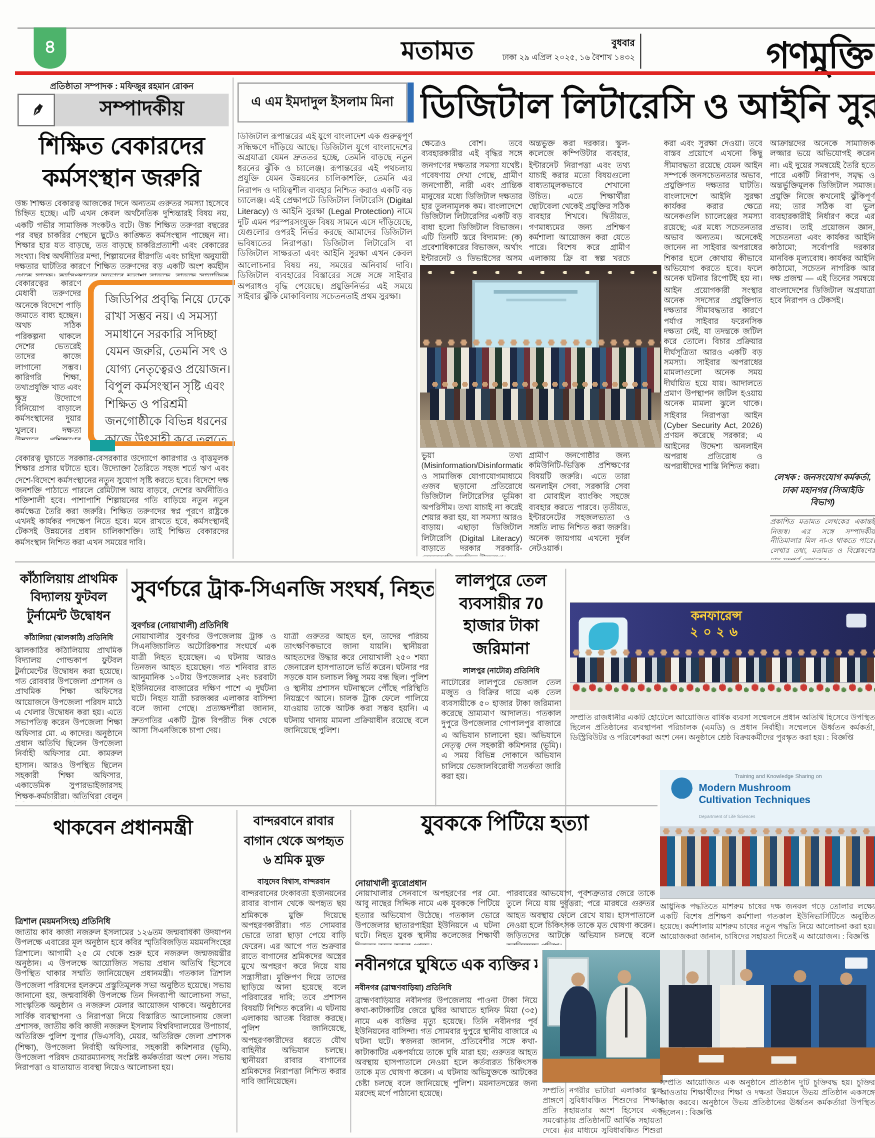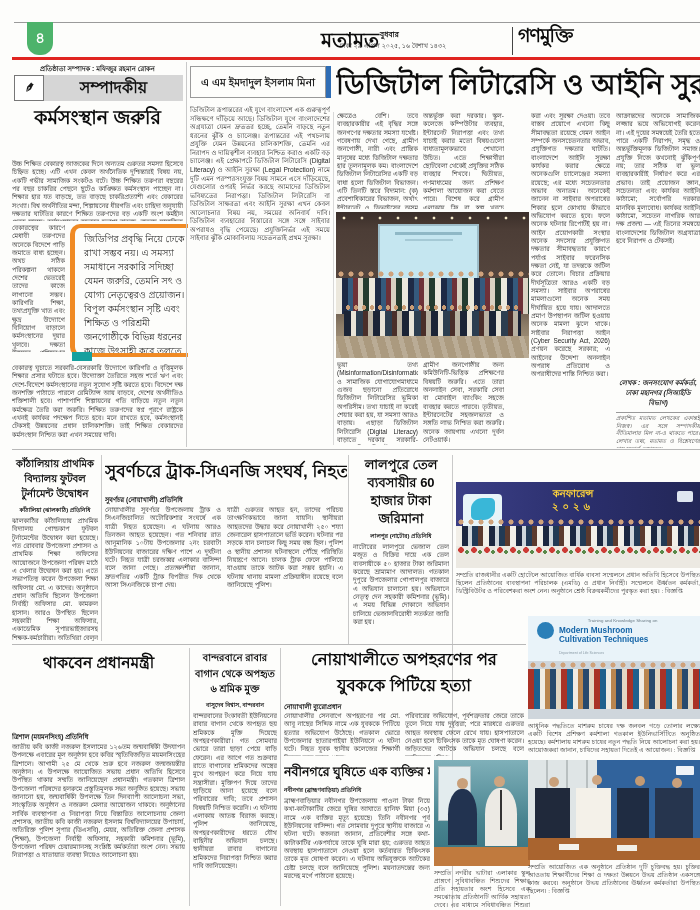--- a/index.html
+++ b/index.html
@@ -1,20 +1,20 @@
 <!DOCTYPE html>
 <html><head>
 <meta charset="utf-8">
 <style>
   html,body{margin:0;padding:0;background:#e9e9e9;}
   #sheet{position:relative;width:700px;height:910px;background:#fdfdfb;margin:0 auto;overflow:hidden;
          font-family:"Liberation Sans","DejaVu Sans",sans-serif;color:#1a1a1a;}
   .abs{position:absolute;}
   .ctr{text-align:center;}
-  .rgt{text-align:left;}
+  .rgt{text-align:right;}
   .hl{font-weight:bold;color:#0c0c0c;}
   .body-txt{font-size:6.4px;line-height:1.3;text-align:justify;color:#262626;overflow:hidden;}
   .cap-txt{font-size:6.2px;line-height:1.3;text-align:justify;color:#333;overflow:hidden;}
   .byline{font-size:6.6px;font-weight:bold;color:#111;overflow:hidden;white-space:nowrap;}
   .rule-v{background:#c9c9c9;width:1px;}
   .rule-h{background:#b8b8b8;height:1px;}
   .photo{overflow:hidden;background:#888;}
   .crowd{display:flex;flex-direction:column;position:absolute;}
   .crowd .ch{height:8px;background-repeat:repeat-x;
     background-image:radial-gradient(circle 2.6px at 5px 4px,#cfa27b 96%,transparent 100%);
@@ -31,29 +31,30 @@
 <body>
 
 <div id="sheet">
 
   <div class="abs rule-h" style="left:14px;top:22px;width:686px;background:#9a9a9a;"></div>
   <div class="abs" style="left:27px;top:22px;width:26px;height:33px;background:#4db36b;border-radius:0 0 12px 12px;color:#fff;font-weight:bold;font-size:15px;text-align:center;line-height:32px;">৪</div>
   <div class="abs ctr hl" style="left:250px;top:25px;width:200px;font-size:20px;">মতামত</div>
   <div class="abs rgt hl" style="left:380px;top:29px;width:128px;font-size:7.5px;">বুধবার</div>
   <div class="abs rgt" style="left:340px;top:41px;width:168px;font-size:6.4px;color:#222;">ঢাকা ২৯ এপ্রিল ২০২৫, ১৬ বৈশাখ ১৪৩২</div>
   <div class="abs rule-v" style="left:512px;top:27px;height:28px;background:#444;"></div>
-  <div class="abs rgt hl" style="left:518px;top:21px;width:180px;font-size:19px;letter-spacing:-1px;">গণমুক্তি</div>
+  <div class="abs rgt hl" style="left:518px;top:21px;width:180px;font-size:29px;letter-spacing:-1px;">গণমুক্তি</div>
   <div class="abs" style="left:12px;top:57px;width:688px;height:3px;background:#e02420;"></div>
 
   <div class="abs ctr" style="left:12px;top:63px;width:171px;font-size:6.8px;font-weight:bold;color:#222;">প্রতিষ্ঠাতা সম্পাদক : মফিজুর রহমান রোকন</div>
   <div class="abs" style="left:14px;top:75px;width:28px;height:24px;background:#fff;border:1px solid #777;text-align:center;">
     <span style="display:inline-block;font-size:15px;line-height:23px;transform:rotate(125deg);">✒</span>
   </div>
   <div class="abs ctr" style="left:44px;top:75px;width:139px;height:26px;background:#d6d6d6;font-size:16px;font-weight:bold;line-height:26px;color:#111;">সম্পাদকীয়</div>
   <div class="abs ctr hl" style="left:12px;top:105px;width:171px;font-size:19px;line-height:26px;">
+    <div>শিক্ষিত বেকারদের</div>
     <div>কর্মসংস্থান জরুরি</div>
   </div>
   <div class="abs body-txt" style="left:12px;top:160px;width:171px;height:61px;">উচ্চ শিক্ষিত বেকারত্ব আজকের দিনে অন্যতম গুরুতর সমস্যা হিসেবে চিহ্নিত হচ্ছে। এটি এখন কেবল অর্থনৈতিক দুশ্চিন্তারই বিষয় নয়, একটি গভীর সামাজিক সংকটও বটে। উচ্চ শিক্ষিত তরুণরা বছরের পর বছর চাকরির পেছনে ছুটেও কাঙ্ক্ষিত কর্মসংস্থান পাচ্ছেন না। শিক্ষার হার যত বাড়ছে, তত বাড়ছে চাকরিপ্রত্যাশী এবং বেকারের সংখ্যা। বিশ্ব অর্থনীতির মন্দা, শিল্পায়নের ধীরগতি এবং চাহিদা অনুযায়ী দক্ষতার ঘাটতির কারণে শিক্ষিত তরুণদের বড় একটি অংশ কর্মহীন থেকে যাচ্ছে। কর্মসংস্থানের অভাবে হতাশা বাড়ছে, বাড়ছে সামাজিক অস্থিরতাও।</div>
   <div class="abs body-txt" style="left:12px;top:224px;width:53px;height:128px;">বেকারত্বের কারণে মেধাবী তরুণদের অনেকে বিদেশে পাড়ি জমাতে বাধ্য হচ্ছেন। অথচ সঠিক পরিকল্পনা থাকলে দেশের ভেতরেই তাদের কাজে লাগানো সম্ভব। কারিগরি শিক্ষা, তথ্যপ্রযুক্তি খাত এবং ক্ষুদ্র উদ্যোগে বিনিয়োগ বাড়ালে কর্মসংস্থানের দুয়ার খুলবে। দক্ষতা উন্নয়নে প্রশিক্ষণের বিকল্প নেই।</div>
   <div class="abs" style="left:70px;top:224px;width:102px;height:116px;border-top:4px solid #f08a24;border-left:5px solid #f08a24;border-bottom:4px solid #f08a24;border-radius:10px 0 0 10px;padding:5px 2px 4px 9px;font-size:9.3px;line-height:1.5;color:#2b2b2b;overflow:hidden;">জিডিপির প্রবৃদ্ধি নিয়ে ঢেকে রাখা সম্ভব নয়। এ সমস্যা সমাধানে সরকারি সদিচ্ছা যেমন জরুরি, তেমনি সৎ ও যোগ্য নেতৃত্বেরও প্রয়োজন। বিপুল কর্মসংস্থান সৃষ্টি এবং শিক্ষিত ও পরিশ্রমী জনগোষ্ঠীকে বিভিন্ন ধরনের কাজে উৎসাহী করে তুলতে পারলেই বেকারত্বের বিশাল বোঝা কিছুটা হলেও লাঘব হবে</div>
   <div class="abs" style="left:72px;top:352px;width:20px;height:9px;background:#16a09e;"></div>
   <div class="abs body-txt" style="left:12px;top:364px;width:171px;height:82px;">বেকারত্ব ঘুচাতে সরকারি-বেসরকারি উদ্যোগে কারিগরি ও বৃত্তিমূলক শিক্ষার প্রসার ঘটাতে হবে। উদ্যোক্তা তৈরিতে সহজ শর্তে ঋণ এবং দেশে-বিদেশে কর্মসংস্থানের নতুন সুযোগ সৃষ্টি করতে হবে। বিদেশে দক্ষ জনশক্তি পাঠাতে পারলে রেমিট্যান্স আয় বাড়বে, দেশের অর্থনীতিও শক্তিশালী হবে। পাশাপাশি শিল্পায়নের গতি বাড়িয়ে নতুন নতুন কর্মক্ষেত্র তৈরি করা জরুরি। শিক্ষিত তরুণদের স্বপ্ন পূরণে রাষ্ট্রকে এখনই কার্যকর পদক্ষেপ নিতে হবে। মনে রাখতে হবে, কর্মসংস্থানই টেকসই উন্নয়নের প্রধান চালিকাশক্তি। তাই শিক্ষিত বেকারদের কর্মসংস্থান নিশ্চিত করা এখন সময়ের দাবি।</div>
   <div class="abs rule-v" style="left:186px;top:62px;height:385px;"></div>
 
   <div class="abs ctr" style="left:190px;top:66px;width:134px;height:30px;border:1px solid #999;font-size:10.5px;font-weight:bold;line-height:30px;overflow:hidden;">এ এম ইমদাদুল ইসলাম মিনা</div>
@@ -101,21 +102,21 @@
   <div class="abs rule-v" style="left:101px;top:455px;height:186px;"></div>
 
   <div class="abs ctr hl" style="left:105px;top:455px;width:242px;font-size:17px;line-height:34px;white-space:nowrap;overflow:hidden;">সুবর্ণচরে ট্রাক-সিএনজি সংঘর্ষ, নিহত ১</div>
   <div class="abs byline" style="left:105px;top:494px;width:140px;">সুবর্ণচর (নোয়াখালী) প্রতিনিধি</div>
   <div class="abs body-txt" style="left:105px;top:506px;width:116px;height:135px;">নোয়াখালীর সুবর্ণচর উপজেলায় ট্রাক ও সিএনজিচালিত অটোরিকশার সংঘর্ষে এক যাত্রী নিহত হয়েছেন। এ ঘটনায় আরও তিনজন আহত হয়েছেন। গত শনিবার রাত আনুমানিক ১০টায় উপজেলার ২নং চরবাটা ইউনিয়নের বাজারের দক্ষিণ পাশে এ দুর্ঘটনা ঘটে। নিহত যাত্রী চরজব্বর এলাকার বাসিন্দা বলে জানা গেছে। প্রত্যক্ষদর্শীরা জানান, দ্রুতগতির একটি ট্রাক বিপরীত দিক থেকে আসা সিএনজিকে চাপা দেয়।</div>
   <div class="abs body-txt" style="left:227px;top:506px;width:116px;height:135px;">যাত্রী গুরুতর আহত হন, তাদের পরিচয় তাৎক্ষণিকভাবে জানা যায়নি। স্থানীয়রা আহতদের উদ্ধার করে নোয়াখালী ২৫০ শয্যা জেনারেল হাসপাতালে ভর্তি করেন। ঘটনার পর সড়কে যান চলাচল কিছু সময় বন্ধ ছিল। পুলিশ ও স্থানীয় প্রশাসন ঘটনাস্থলে পৌঁছে পরিস্থিতি নিয়ন্ত্রণে আনে। চালক ট্রাক ফেলে পালিয়ে যাওয়ায় তাকে আটক করা সম্ভব হয়নি। এ ঘটনায় থানায় মামলা প্রক্রিয়াধীন রয়েছে বলে জানিয়েছে পুলিশ।</div>
   <div class="abs rule-v" style="left:348px;top:455px;height:190px;"></div>
 
   <div class="abs ctr hl" style="left:353px;top:456px;width:96px;font-size:13px;line-height:18px;">
     <div>লালপুরে তেল</div>
-    <div>ব্যবসায়ীর 60</div>
+    <div>ব্যবসায়ীর 70</div>
     <div>হাজার টাকা</div>
     <div>জরিমানা</div>
   </div>
   <div class="abs byline ctr" style="left:353px;top:531px;width:96px;font-size:5.9px;">লালপুর (নাটোর) প্রতিনিধি</div>
   <div class="abs body-txt" style="left:353px;top:543px;width:96px;height:98px;">নাটোরের লালপুরে ভেজাল তেল মজুত ও বিক্রির দায়ে এক তেল ব্যবসায়ীকে ৫০ হাজার টাকা জরিমানা করেছে ভ্রাম্যমাণ আদালত। গতকাল দুপুরে উপজেলার গোপালপুর বাজারে এ অভিযান চালানো হয়। অভিযানে নেতৃত্ব দেন সহকারী কমিশনার (ভূমি)। এ সময় বিভিন্ন দোকানে অভিযান চালিয়ে ভেজালবিরোধী সতর্কতা জারি করা হয়।</div>
   <div class="abs rule-v" style="left:452px;top:455px;height:453px;"></div>
 
   <div class="abs photo" style="left:456px;top:482px;width:244px;height:86px;">
     <div class="abs" style="inset:0;background:linear-gradient(90deg,#3b3f86 0%,#2a2e6b 55%,#232757 100%);"></div>
     <div class="abs" style="left:3%;top:14%;width:16%;height:46%;background:#e8f4f8;border-radius:4px;">
@@ -148,21 +149,20 @@
   <div class="abs ctr hl" style="left:193px;top:650px;width:84px;font-size:9.8px;line-height:15.5px;">
     <div>বান্দরবানে রাবার</div>
     <div>বাগান থেকে অপহৃত</div>
     <div>৬ শ্রমিক মুক্ত</div>
   </div>
   <div class="abs byline ctr" style="left:193px;top:700px;width:84px;font-size:5.9px;">বাসুদেব বিশ্বাস, বান্দরবান</div>
   <div class="abs body-txt" style="left:193px;top:712px;width:84px;height:194px;">বান্দরবানের টংকাবতী ইউনিয়নের রাবার বাগান থেকে অপহৃত ছয় শ্রমিককে মুক্তি দিয়েছে অপহরণকারীরা। গত সোমবার ভোরে তারা ছাড়া পেয়ে বাড়ি ফেরেন। এর আগে গত শুক্রবার রাতে বাগানের শ্রমিকদের অস্ত্রের মুখে অপহরণ করে নিয়ে যায় সন্ত্রাসীরা। মুক্তিপণ দিয়ে তাদের ছাড়িয়ে আনা হয়েছে বলে পরিবারের দাবি; তবে প্রশাসন বিষয়টি নিশ্চিত করেনি। এ ঘটনায় এলাকায় আতঙ্ক বিরাজ করছে। পুলিশ জানিয়েছে, অপহরণকারীদের ধরতে যৌথ বাহিনীর অভিযান চলছে। স্থানীয়রা রাবার বাগানের শ্রমিকদের নিরাপত্তা নিশ্চিত করার দাবি জানিয়েছেন।</div>
   <div class="abs rule-v" style="left:280px;top:648px;height:258px;"></div>
 
   <div class="abs ctr hl" style="left:284px;top:646px;width:240px;font-size:16.5px;line-height:26px;">
-    <div>নোয়াখালীতে অপহরণের পর</div>
     <div>যুবককে পিটিয়ে হত্যা</div>
   </div>
   <div class="abs byline" style="left:284px;top:701px;width:150px;">নোয়াখালী ব্যুরোপ্রধান</div>
   <div class="abs body-txt" style="left:284px;top:712px;width:116px;height:44px;">নোয়াখালীর সেনবাগে অপহরণের পর মো. আবু নাছের সিদ্দিক নামে এক যুবককে পিটিয়ে হত্যার অভিযোগ উঠেছে। গতকাল ভোরে উপজেলার ছাতারপাইয়া ইউনিয়নে এ ঘটনা ঘটে। নিহত যুবক স্থানীয় কলেজের শিক্ষার্থী ছিলেন বলে জানা গেছে।</div>
   <div class="abs body-txt" style="left:405px;top:712px;width:119px;height:44px;">পরিবারের অভিযোগ, পূর্বশত্রুতার জেরে তাকে তুলে নিয়ে যায় দুর্বৃত্তরা; পরে মারধরে গুরুতর আহত অবস্থায় ফেলে রেখে যায়। হাসপাতালে নেওয়া হলে চিকিৎসক তাকে মৃত ঘোষণা করেন। জড়িতদের আটকে অভিযান চলছে বলে জানিয়েছে পুলিশ।</div>
 
   <div class="abs hl" style="left:284px;top:762px;width:146px;font-size:12.5px;line-height:20px;white-space:nowrap;overflow:hidden;">নবীনগরে ঘুষিতে এক ব্যক্তির মৃত্যু</div>
   <div class="abs byline" style="left:284px;top:785px;width:146px;font-size:5.9px;">নবীনগর (ব্রাহ্মণবাড়িয়া) প্রতিনিধি</div>
   <div class="abs body-txt" style="left:284px;top:797px;width:146px;height:109px;">ব্রাহ্মণবাড়িয়ার নবীনগর উপজেলায় পাওনা টাকা নিয়ে কথা-কাটাকাটির জেরে ঘুষির আঘাতে হানিফ মিয়া (৩৫) নামে এক ব্যক্তির মৃত্যু হয়েছে। তিনি নবীনগর পূর্ব ইউনিয়নের বাসিন্দা। গত সোমবার দুপুরে স্থানীয় বাজারে এ ঘটনা ঘটে। স্বজনরা জানান, প্রতিবেশীর সঙ্গে কথা-কাটাকাটির একপর্যায়ে তাকে ঘুষি মারা হয়; গুরুতর আহত অবস্থায় হাসপাতালে নেওয়া হলে কর্তব্যরত চিকিৎসক তাকে মৃত ঘোষণা করেন। এ ঘটনায় অভিযুক্তকে আটকের চেষ্টা চলছে বলে জানিয়েছে পুলিশ। ময়নাতদন্তের জন্য মরদেহ মর্গে পাঠানো হয়েছে।</div>
 

